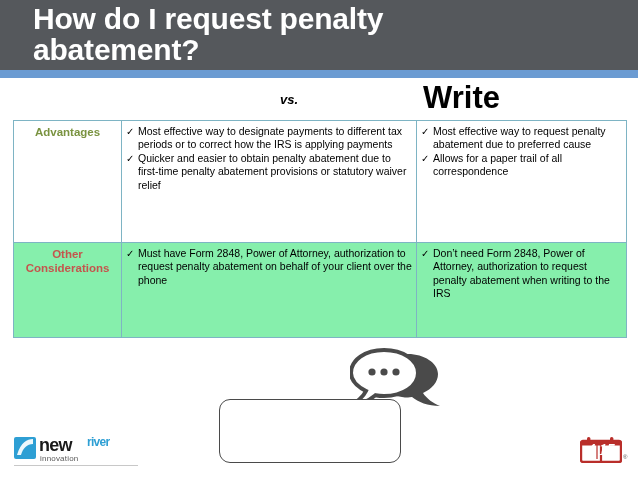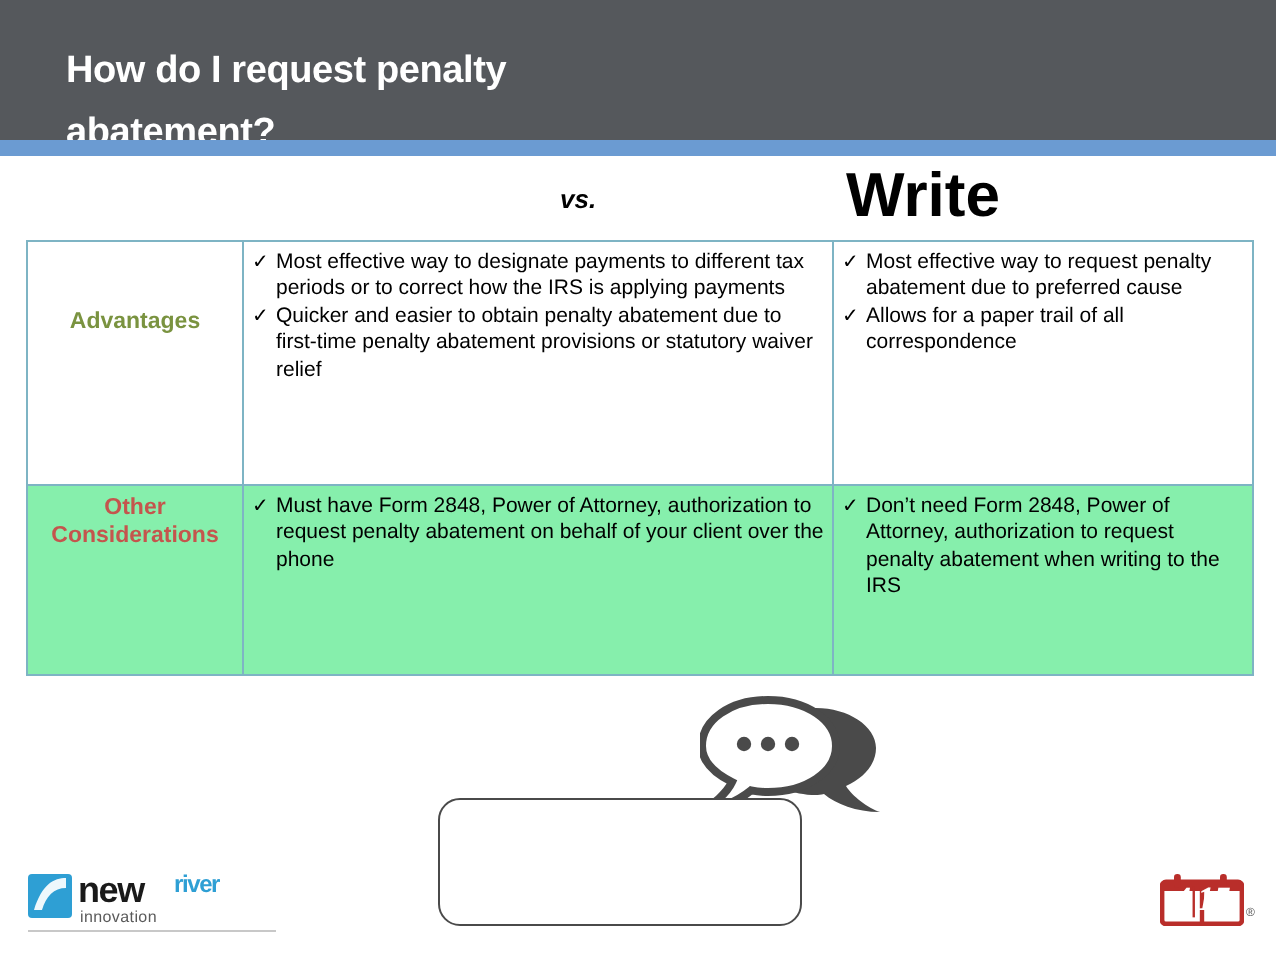--- a/index.html
+++ b/index.html
@@ -22,24 +22,24 @@
   .title-bar {
     position: absolute;
     left: 0; top: 0;
     width: 638px;
     height: 70px;
     background: #55585c;
   }
   .title-text {
     position: absolute;
     left: 33px;
-    top: 20px;
+    top: 3px;
     width: 580px;
     color: #ffffff;
-    font-size: 19px;
+    font-size: 30px;
     font-weight: bold;
     line-height: 31px;
     letter-spacing: -0.2px;
     white-space: pre-line;
   }
   .title-accent {
     position: absolute;
     left: 0; top: 70px;
     width: 638px;
     height: 8px;
@@ -97,21 +97,21 @@
   .row-oth td { background: #86efac; height: 94px; }
 
   .lbl {
     text-align: center;
     font-size: 11.5px;
     font-weight: bold;
     line-height: 14px;
     padding-top: 4px;
     white-space: pre-line;
   }
-  .lbl-green { color: #7a9340; margin-top: 29px; }
+  .lbl-green { color: #7a9340; }
   .lbl-red   { color: #c4554d; }
 
   ul.checks {
     margin: 0;
     padding: 4px 4px 0 4px;
     list-style: none;
   }
   ul.checks li {
     position: relative;
     padding-left: 12px;

